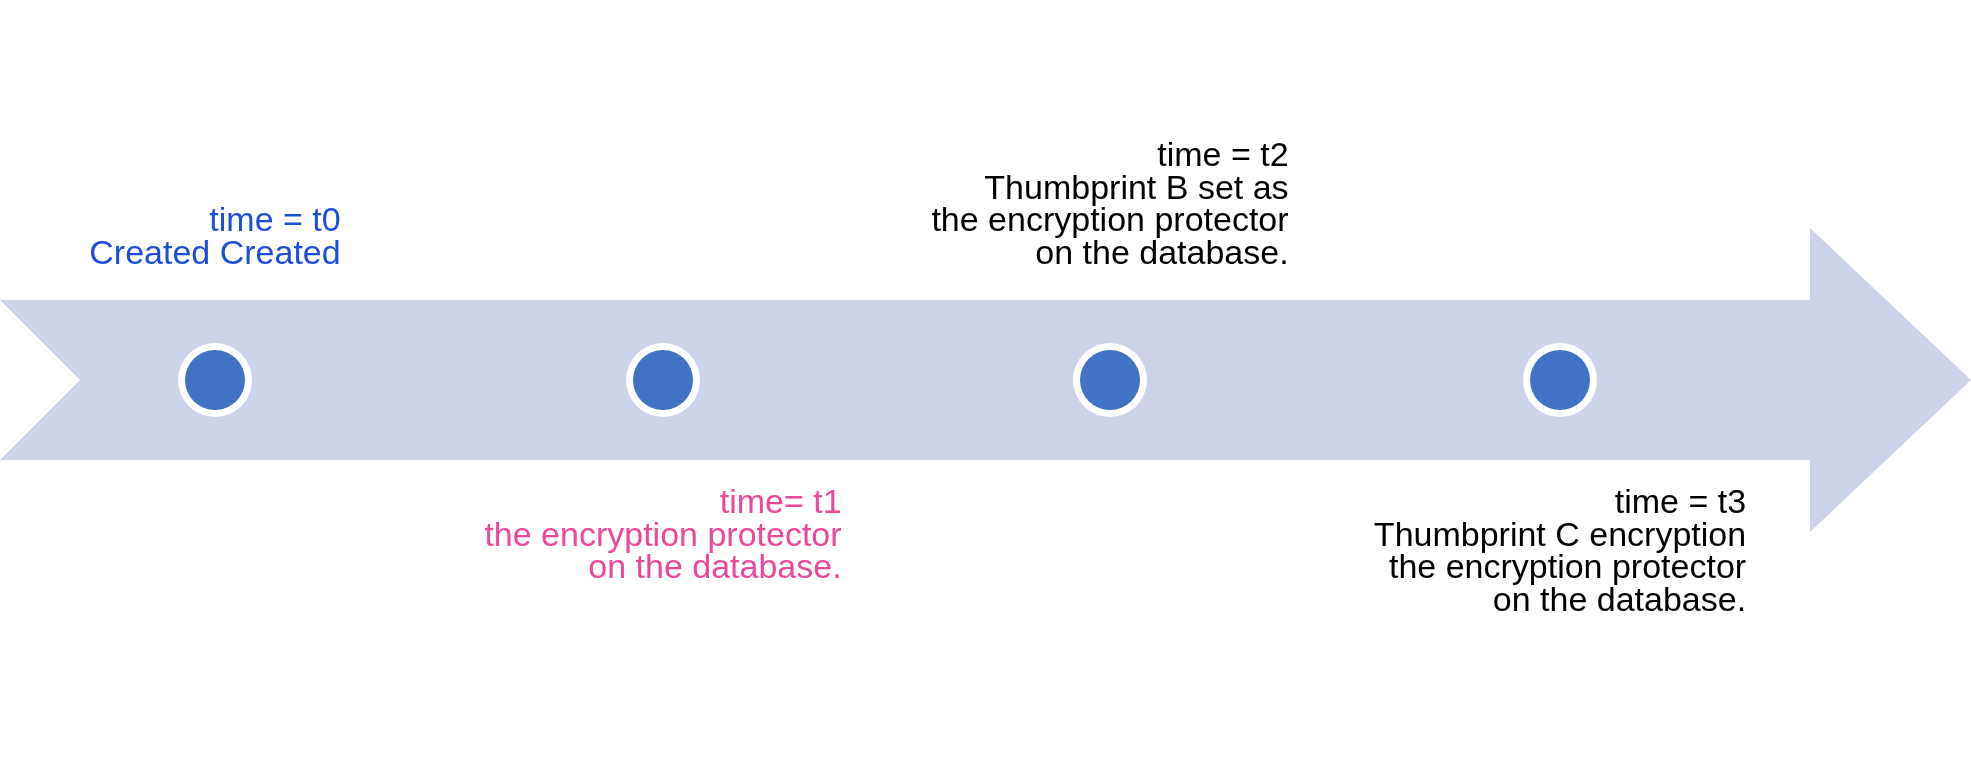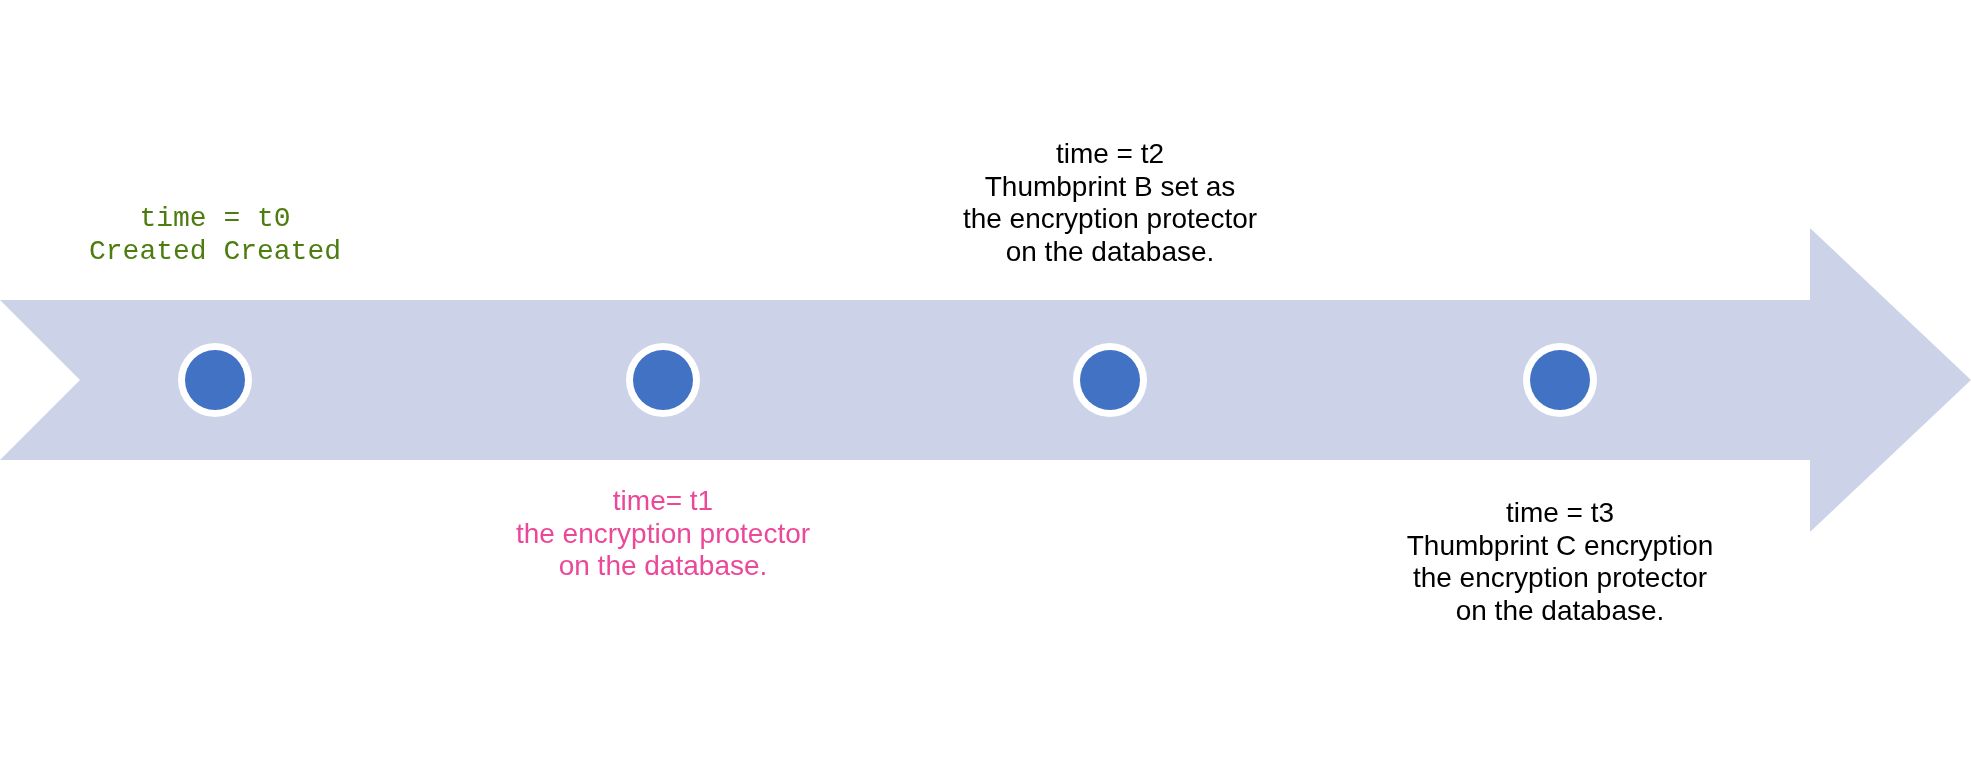--- a/index.html
+++ b/index.html
@@ -39,23 +39,23 @@
     left: 7px;
     top: 7px;
     width: 60px;
     height: 60px;
     border-radius: 50%;
     background: #4272C4;
   }
   
   .callout {
     position: absolute;
-    text-align: center;
+    text-align: right;
     color: #000000;
-    font-size: 28px;
+    font-size: 34px;
     line-height: 32.5px;
     white-space: nowrap;
     transform: translateX(-50%);
   }
   .callout .line {
     display: block;
   }
   .callout.above {
     
   }
@@ -75,38 +75,38 @@
   <div class="marker" style="left: 663px; top: 380px; background: rgb(255, 255, 255);">
     <div class="dot" style="background: rgb(66, 114, 196);"></div>
   </div>
   <div class="marker" style="left: 1110px; top: 380px; background: rgb(255, 255, 255);">
     <div class="dot" style="background: rgb(66, 114, 196);"></div>
   </div>
   <div class="marker" style="left: 1560px; top: 380px; background: rgb(255, 255, 255);">
     <div class="dot" style="background: rgb(66, 114, 196);"></div>
   </div>
 
-  <div class="callout above" style="left: 215px; top: 203px; color: #4d7c0f; font-family: Liberation Mono, monospace;">
+  <div class="callout above" style="left: 215px; top: 203px; color: #1d4ed8;">
     <span class="line">time = t0</span>
     <span class="line">Created Created</span>
   </div>
 
   <div class="callout below" style="left: 663px; top: 485px; color: #ec4899;">
     <span class="line">time= t1</span>
     <span class="line">the encryption protector</span>
     <span class="line">on the database.</span>
   </div>
 
   <div class="callout above" style="left: 1110px; top: 138px; color: rgb(0, 0, 0);">
     <span class="line">time = t2</span>
     <span class="line">Thumbprint B set as</span>
     <span class="line">the encryption protector</span>
     <span class="line">on the database.</span>
   </div>
 
-  <div class="callout below" style="left: 1560px; top: 485px; color: rgb(0, 0, 0); margin-top: 12px;">
+  <div class="callout below" style="left: 1560px; top: 485px; color: rgb(0, 0, 0);">
     <span class="line">time = t3</span>
     <span class="line">Thumbprint C encryption</span>
     <span class="line">the encryption protector</span>
     <span class="line">on the database.</span>
   </div>
 
 </div>
 
 </body></html>

